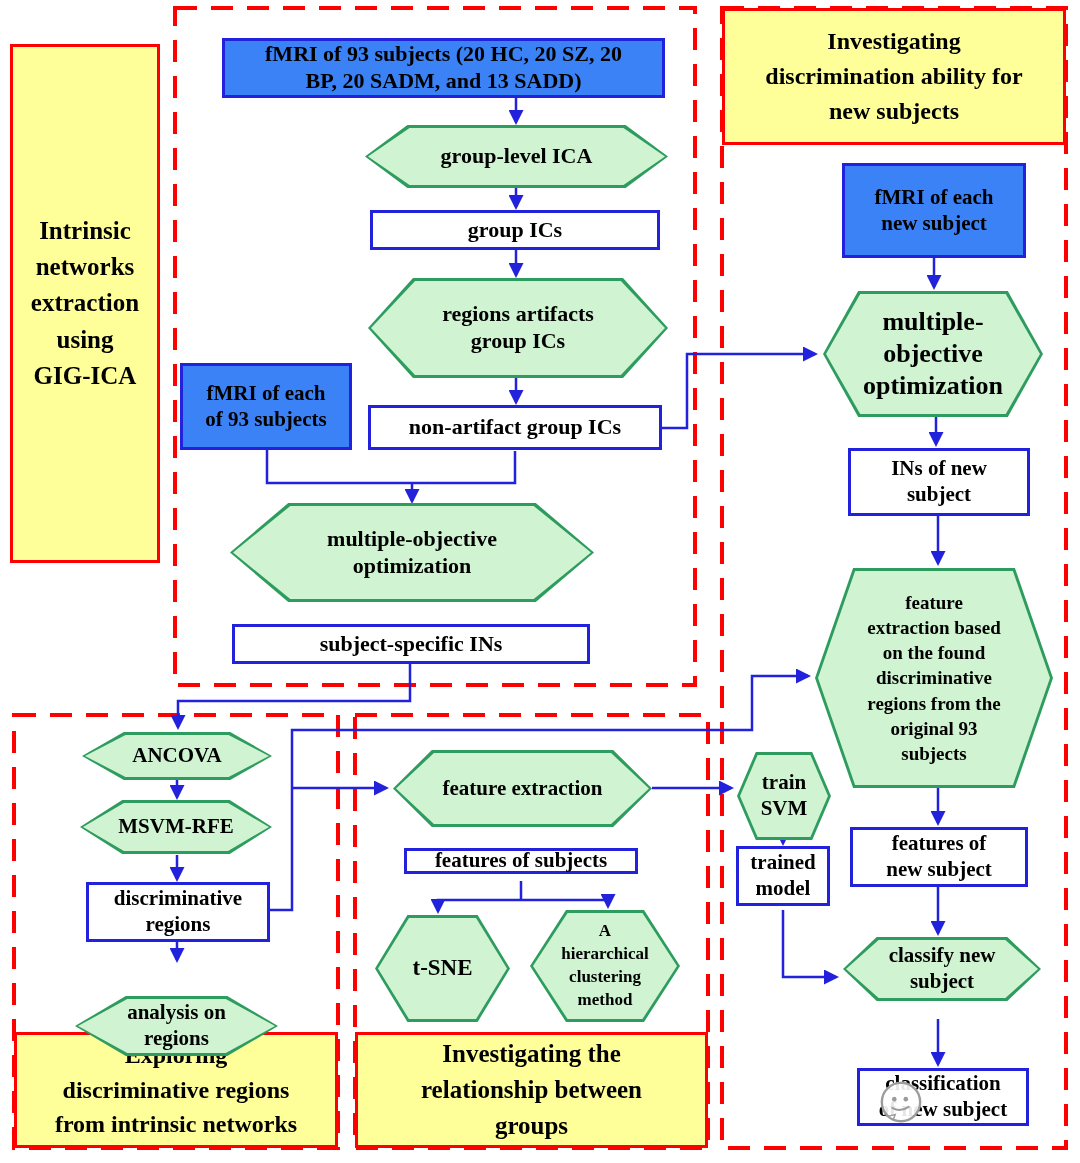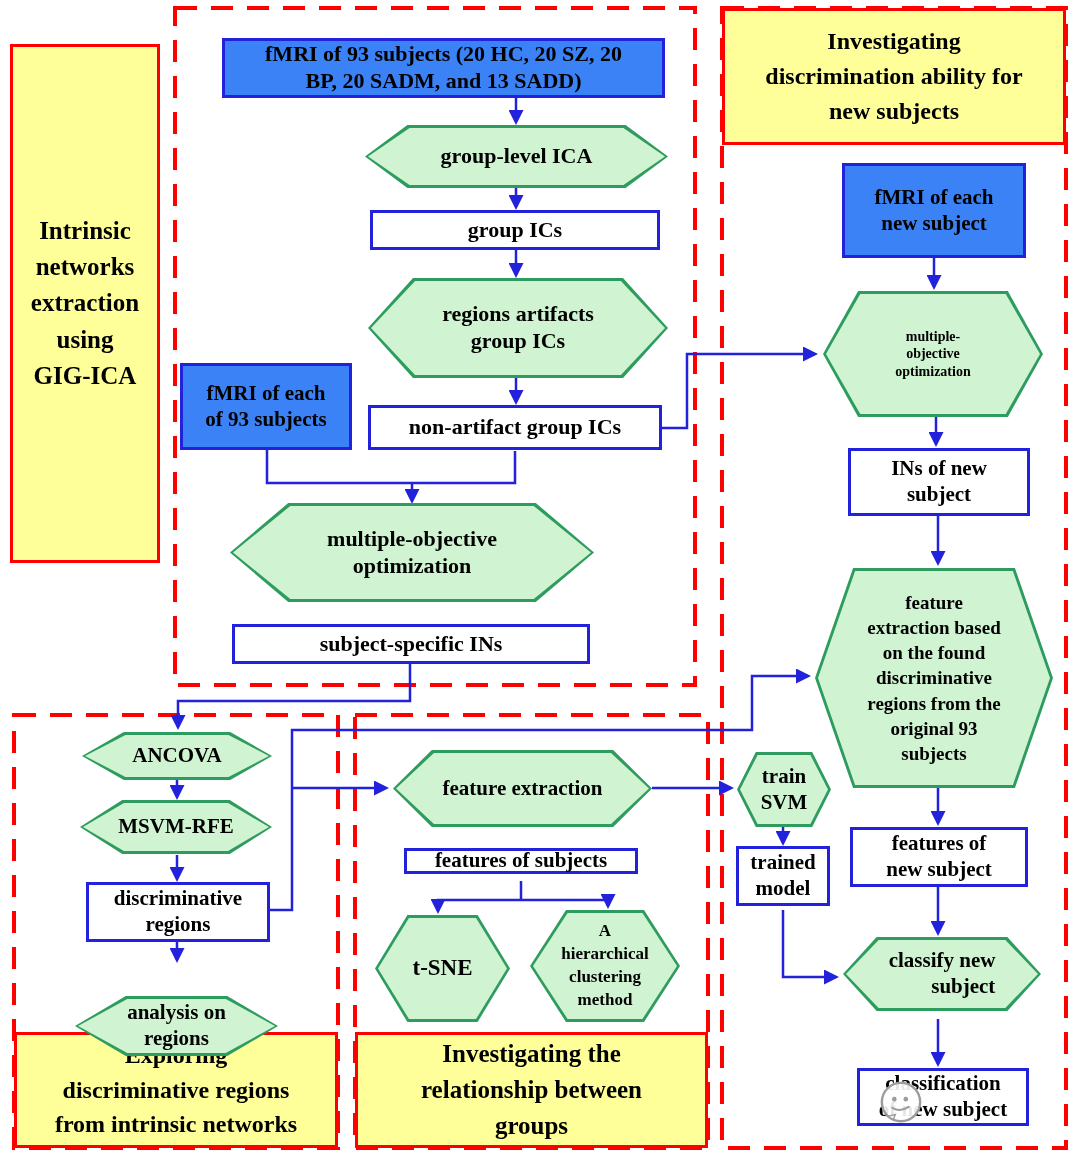--- a/index.html
+++ b/index.html
@@ -164,45 +164,45 @@
   <span class="hex-label" style="font-size:23px;">t-SNE</span>
 </div>
 <div class="hex" style="left:530px;top:910px;width:150px;height:112px;--cp:polygon(0% 50%,24% 0%,76% 0%,100% 50%,76% 100%,24% 100%);">
   <div class="hex-border"></div>
   <div class="hex-fill"></div>
   <span class="hex-label" style="font-size:17px;line-height:1.35;">A
 hierarchical
 clustering
 method</span>
 </div>
-<div class="hex" style="left:737px;top:752px;width:94px;height:75px;--cp:polygon(0% 50%,20% 0%,80% 0%,100% 50%,80% 100%,20% 100%);">
+<div class="hex" style="left:737px;top:752px;width:94px;height:88px;--cp:polygon(0% 50%,20% 0%,80% 0%,100% 50%,80% 100%,20% 100%);">
   <div class="hex-border"></div>
   <div class="hex-fill"></div>
   <span class="hex-label" style="font-size:21px;">train
 SVM</span>
 </div>
 <div class="hex" style="left:823px;top:291px;width:220px;height:126px;--cp:polygon(0% 50%,16% 0%,84% 0%,100% 50%,84% 100%,16% 100%);">
   <div class="hex-border"></div>
   <div class="hex-fill"></div>
-  <span class="hex-label" style="font-size:14px;">multiple-
+  <span class="hex-label" style="font-size:26px;">multiple-
 objective
 optimization</span>
 </div>
 <div class="hex" style="left:815px;top:568px;width:238px;height:220px;--cp:polygon(0% 50%,16% 0%,84% 0%,100% 50%,84% 100%,16% 100%);">
   <div class="hex-border"></div>
   <div class="hex-fill"></div>
   <span class="hex-label" style="font-size:19px;line-height:1.33;">feature
 extraction based
 on the found
 discriminative
 regions from the
 original 93
 subjects</span>
 </div>
-<div class="hex" style="left:843px;top:937px;width:198px;height:74px;text-align:right;--cp:polygon(0% 50%,17% 0%,83% 0%,100% 50%,83% 100%,17% 100%);">
+<div class="hex" style="left:843px;top:937px;width:198px;height:64px;--cp:polygon(0% 50%,17% 0%,83% 0%,100% 50%,83% 100%,17% 100%);">
   <div class="hex-border"></div>
   <div class="hex-fill"></div>
   <span class="hex-label" style="font-size:21px;">classify new
 subject</span>
 </div>
 
 <div class="watermark">
   <svg width="46" height="46" viewBox="0 0 48 48">
     <circle cx="24" cy="23" r="20" fill="rgba(255,255,255,0.9)" stroke="#9c9c9c" stroke-width="2.5"></circle>
     <path d="M10 38 L16 41 L18 36 Z" fill="rgba(255,255,255,0.9)" stroke="#9c9c9c" stroke-width="1.5"></path>

